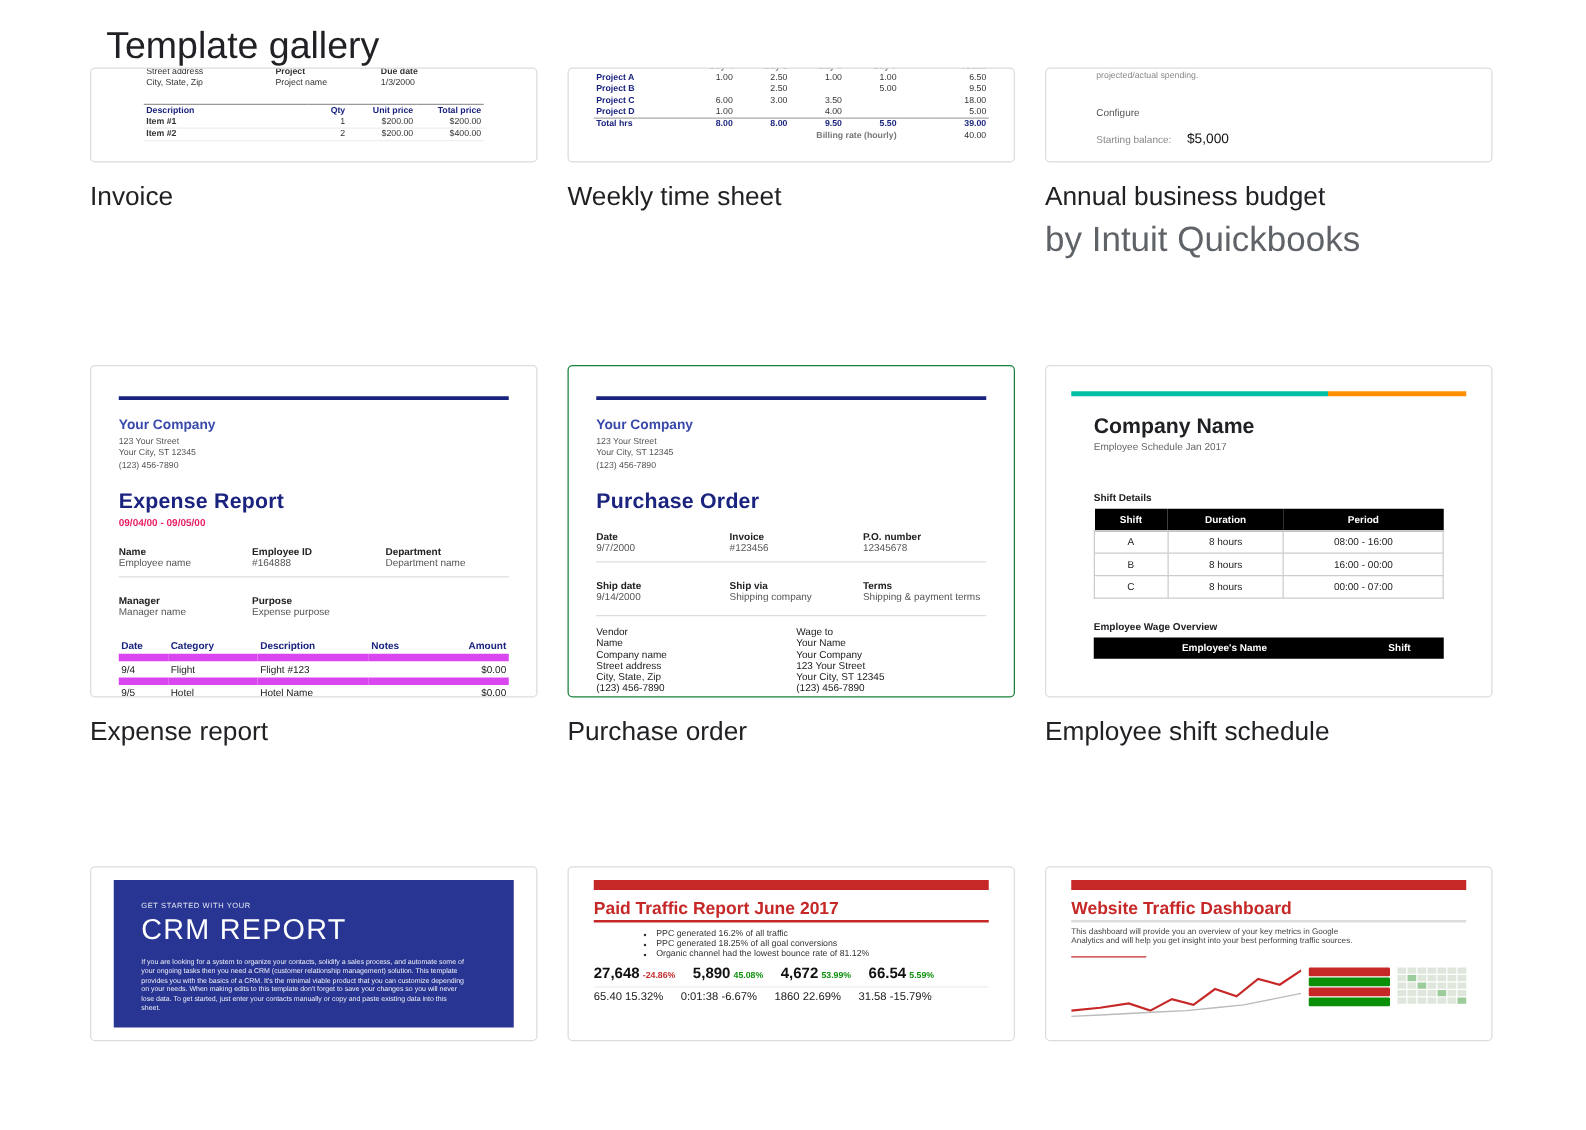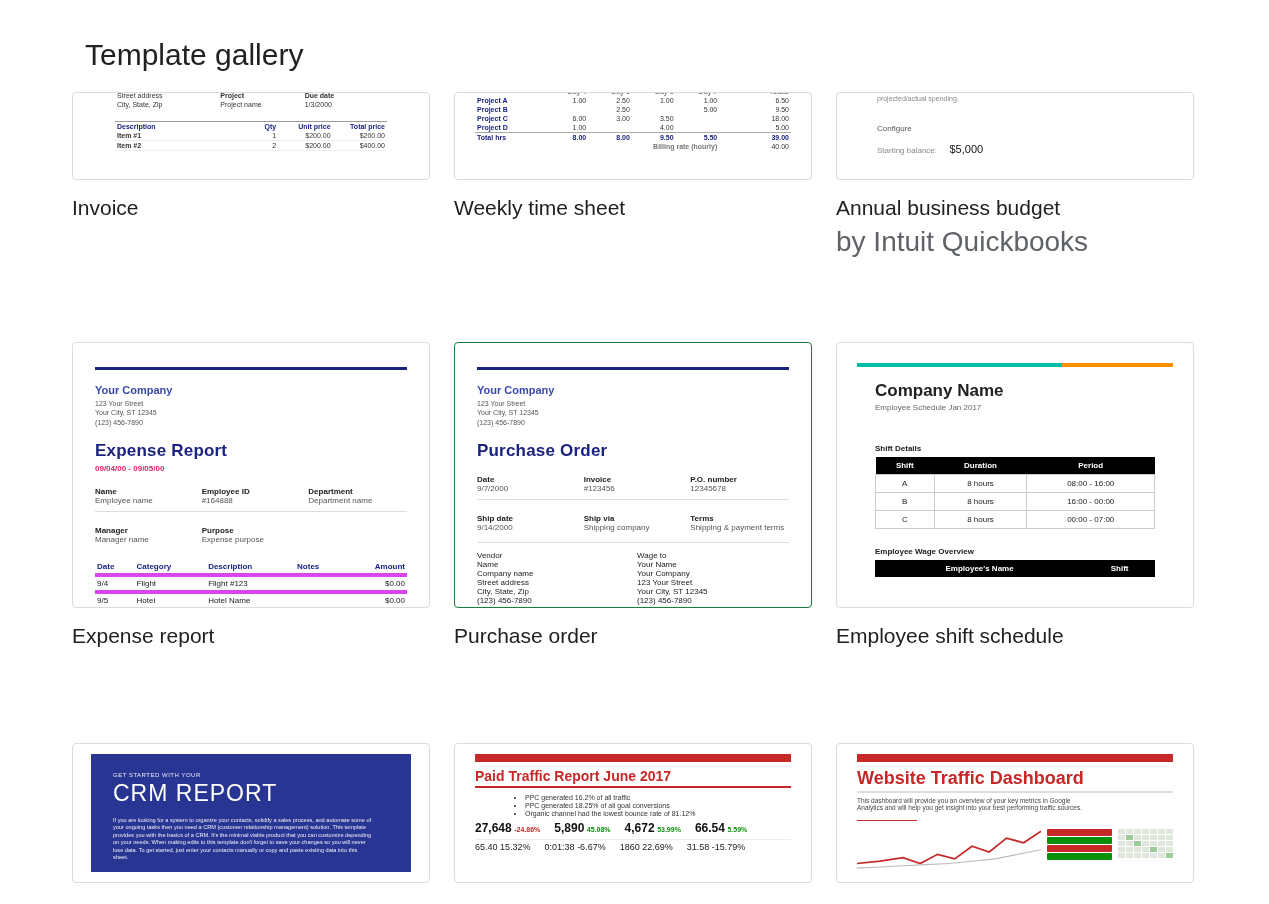--- a/index.html
+++ b/index.html
@@ -1,27 +1,27 @@
 <!DOCTYPE html>
 <html><head>
 <meta charset="utf-8">
 <style>
   * { box-sizing: border-box; }
   html, body { margin:0; padding:0; font-family: Arial, "Helvetica Neue", Helvetica, sans-serif; background:#fff; color:#202124; }
   .page { width:1269px; min-height:904px; background:#fff; position:relative; }
-  .header-area { padding: 38px 85px 0 85px; }
+  .header-area { padding: 20px 85px 0 85px; }
   .page-title { font-size:30px; font-weight:400; color:#202124; }
   .tabs { margin-top:48px; display:flex; gap:48px; font-size:22px; color:#3c4043; border-bottom:1px solid transparent;}
   .tab { padding-bottom:12px; cursor:pointer; }
   .tab.active { color:#188038; font-weight:500; border-bottom:3px solid #188038; }
   .grid { padding: 0 72px 40px 72px; display:grid; grid-template-columns: repeat(3, 358px); column-gap:24px; row-gap:28px; justify-content:start;}
   .grid.first-row { padding-top:0; row-gap:0;}
   .card-wrap { }
   .thumb { width:358px; border:1px solid #dadce0; border-radius:4px; background:#fff; overflow:hidden; position:relative; cursor:pointer;}
-  .thumb.partial-top { height:88px;margin-top:20px; }
+  .thumb.partial-top { height:76px; }
   .thumb.full { height:266px; }
   .thumb.partial-bottom { height:140px; }
   .thumb.selected { border:1px solid #188038; }
   .card-title { font-size:21px; color:#202124; margin-top:14px; line-height:1.35; }
   .card-sub { font-size:28px; color:#5f6368; margin-top:4px; }
 
   
   .inner { position:absolute; left:0; right:0; }
   .s7  { font-size:7px; color:#333; }
   .s8  { font-size:8px; color:#333; }
@@ -51,21 +51,21 @@
   .doc-heading { font-size:17px; font-weight:800; color:#1a237e; margin-top:14px; letter-spacing:.2px;}
   .pink { color:#e91e63; font-size:8px; font-weight:600; margin-top:3px;}
   .field-grid { display:grid; grid-template-columns: 1fr 1fr 1fr; gap:10px 8px; margin-top:14px; font-size:8px;}
   .field-grid .lbl { font-weight:bold; color:#222; }
   .field-grid .val { color:#555; }
   .sep { border-top:1px solid #ddd; margin-top:6px; }
   
   .exp-table { margin-top:16px; width:100%; border-collapse:collapse; font-size:8px;}
   .exp-table th { color:#1a237e; text-align:left; font-weight:bold; padding:2px;}
   .exp-table th.amount { text-align:right;}
-  .exp-table td { padding:2px; border-top:4px solid #d946ef;}
+  .exp-table td { padding:2px; border-top:6px solid #d946ef;}
   .exp-table td.amount { text-align:right;}
 
   .po-grid { display:grid; grid-template-columns: 1fr 1fr 1fr; gap:10px 8px; margin-top:14px; font-size:8px;}
   .po-grid .lbl { font-weight:bold; }
   .po-grid .val { color:#555;}
   .po-two { display:grid; grid-template-columns: 1fr 1fr; gap:8px; margin-top:10px; font-size:8px; }
 
   
   .shift-accent { height:4px; background: linear-gradient(to right, #00bfa5 0 65%, #ff9100 65% 100%); margin:20px 20px 0 20px;}
   .shift-pad { padding: 8px 38px 0 38px;}
@@ -90,21 +90,21 @@
   .pt-title { color:#c62828; font-size:14px; font-weight:800; border-bottom:2px solid #c62828; padding-bottom:2px;}
   .pt-bullets { font-size:7px; color:#333; margin:6px 0 4px 10px;}
   .pt-bullets li { margin:1px 0;}
   .pt-stats { display:flex; gap:14px; font-size:9px; align-items:flex-end; margin-top:4px;}
   .pt-stats .big { font-size:12px; font-weight:bold; color:#111;}
   .pt-stats .neg { color:#c62828; font-size:7px; font-weight:bold;}
   .pt-stats .pos { color:#0a8f08; font-size:7px; font-weight:bold;}
   .pt-row2 { display:flex; gap:14px; font-size:9px; align-items:flex-end; margin-top:4px; border-top:1px solid #eee; padding-top:2px;}
 
   
-  .wt-title { color:#c62828; font-size:18px; font-weight:800; border-bottom:2px solid #ddd; padding-bottom:2px;}
+  .wt-title { color:#c62828; font-size:14px; font-weight:800; border-bottom:2px solid #ddd; padding-bottom:2px;}
   .wt-desc { font-size:6.5px; color:#444; margin-top:4px; max-width:240px;}
   .wt-chart { display:flex; gap:6px; margin-top:8px;}
   .wt-chart svg { flex:1; }
   .wt-side { width:65px; display:flex; flex-direction:column; gap:1px;}
   .wt-side .chip { height:7px; border-radius:1px;}
   .wt-heat { display:grid; grid-template-columns:repeat(7,7px); grid-auto-rows:5px; gap:1px;}
   .wt-heat div { background:#dfe7dd;}
 </style>
 </head>
 <body>

